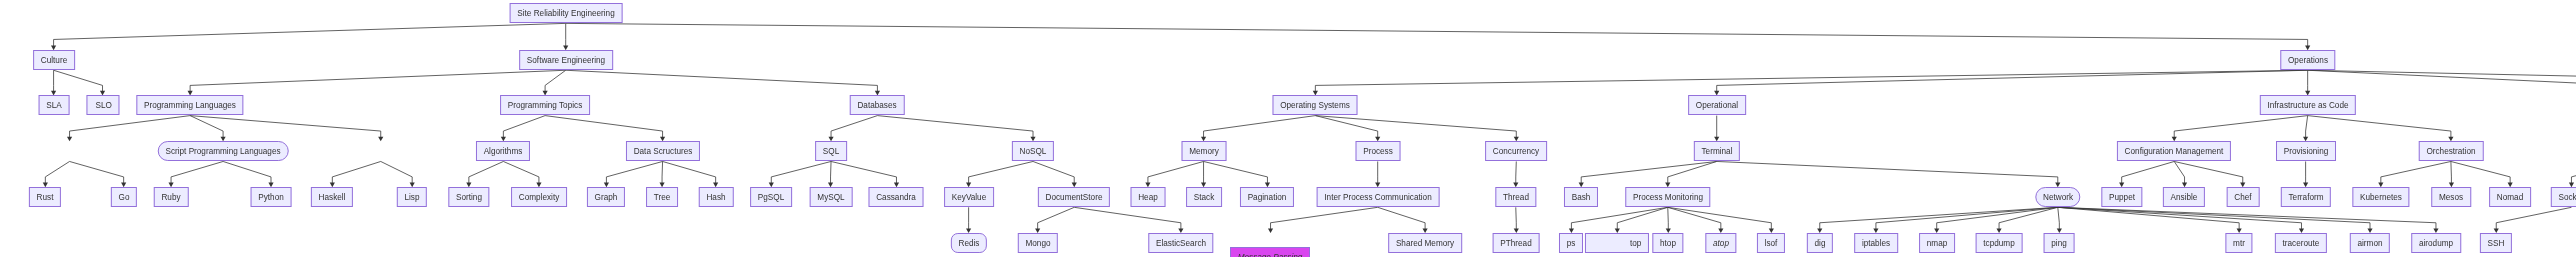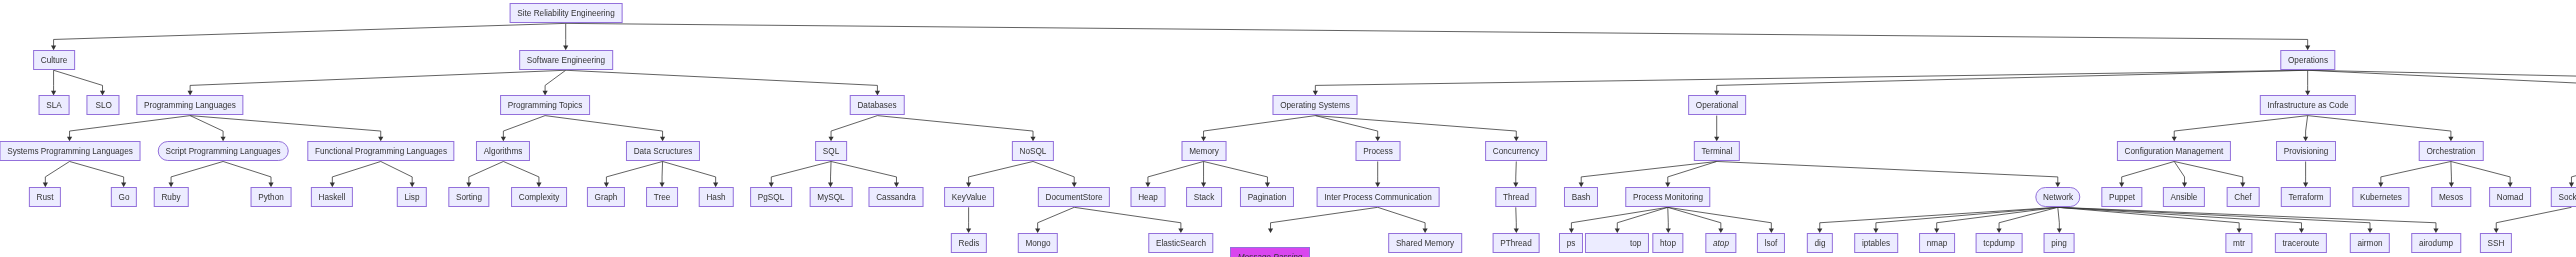--- a/index.html
+++ b/index.html
@@ -233,23 +233,21 @@
     <div class="node" style="left: 566px; top: 50px; background: rgb(236, 236, 255); border-color: rgb(147, 112, 219); color: rgb(51, 51, 51);">Software Engineering</div>
     <div class="node" style="left: 2308px; top: 50px; background: rgb(236, 236, 255); border-color: rgb(147, 112, 219); color: rgb(51, 51, 51);">Operations</div>
     <div class="node" style="left: 54px; top: 95px; background: rgb(236, 236, 255); border-color: rgb(147, 112, 219); color: rgb(51, 51, 51);">SLA</div>
     <div class="node" style="left: 103px; top: 95px; background: rgb(236, 236, 255); border-color: rgb(147, 112, 219); color: rgb(51, 51, 51); padding-left: 8px;">SLO</div>
     <div class="node" style="left: 190px; top: 95px; background: rgb(236, 236, 255); border-color: rgb(147, 112, 219); color: rgb(51, 51, 51);">Programming Languages</div>
     <div class="node" style="left: 545px; top: 95px; background: rgb(236, 236, 255); border-color: rgb(147, 112, 219); color: rgb(51, 51, 51);">Programming Topics</div>
     <div class="node" style="left: 877px; top: 95px; background: rgb(236, 236, 255); border-color: rgb(147, 112, 219); color: rgb(51, 51, 51);">Databases</div>
     <div class="node" style="left: 1315px; top: 95px; background: rgb(236, 236, 255); border-color: rgb(147, 112, 219); color: rgb(51, 51, 51);">Operating Systems</div>
     <div class="node" style="left: 1717px; top: 95px; background: rgb(236, 236, 255); border-color: rgb(147, 112, 219); color: rgb(51, 51, 51);">Operational</div>
     <div class="node" style="left: 2308px; top: 95px; background: rgb(236, 236, 255); border-color: rgb(147, 112, 219); color: rgb(51, 51, 51);">Infrastructure as Code</div>
-    <div class="node" style="left: 70px; top: 141px; background: rgb(236, 236, 255); border-color: rgb(147, 112, 219); color: rgb(51, 51, 51);">Systems Programming Languages</div>
     <div class="node" style="left: 223px; top: 141px; background: rgb(236, 236, 255); border-color: rgb(147, 112, 219); color: rgb(51, 51, 51); border-radius: 10px;">Script Programming Languages</div>
-    <div class="node" style="left: 381px; top: 141px; background: rgb(236, 236, 255); border-color: rgb(147, 112, 219); color: rgb(51, 51, 51);">Functional Programming Languages</div>
     <div class="node" style="left: 503px; top: 141px; background: rgb(236, 236, 255); border-color: rgb(147, 112, 219); color: rgb(51, 51, 51);">Algorithms</div>
     <div class="node" style="left: 663px; top: 141px; background: rgb(236, 236, 255); border-color: rgb(147, 112, 219); color: rgb(51, 51, 51);">Data Scructures</div>
     <div class="node" style="left: 831px; top: 141px; background: rgb(236, 236, 255); border-color: rgb(147, 112, 219); color: rgb(51, 51, 51);">SQL</div>
     <div class="node" style="left: 1033px; top: 141px; background: rgb(236, 236, 255); border-color: rgb(147, 112, 219); color: rgb(51, 51, 51);">NoSQL</div>
     <div class="node" style="left: 1204px; top: 141px; background: rgb(236, 236, 255); border-color: rgb(147, 112, 219); color: rgb(51, 51, 51);">Memory</div>
     <div class="node" style="left: 1378px; top: 141px; background: rgb(236, 236, 255); border-color: rgb(147, 112, 219); color: rgb(51, 51, 51);">Process</div>
     <div class="node" style="left: 1516px; top: 141px; background: rgb(236, 236, 255); border-color: rgb(147, 112, 219); color: rgb(51, 51, 51);">Concurrency</div>
     <div class="node" style="left: 1717px; top: 141px; background: rgb(236, 236, 255); border-color: rgb(147, 112, 219); color: rgb(51, 51, 51);">Terminal</div>
     <div class="node" style="left: 2174px; top: 141px; background: rgb(236, 236, 255); border-color: rgb(147, 112, 219); color: rgb(51, 51, 51);">Configuration Management</div>
     <div class="node" style="left: 2306px; top: 141px; background: rgb(236, 236, 255); border-color: rgb(147, 112, 219); color: rgb(51, 51, 51);">Provisioning</div>
@@ -279,21 +277,21 @@
     <div class="node" style="left: 1668px; top: 187px; background: rgb(236, 236, 255); border-color: rgb(147, 112, 219); color: rgb(51, 51, 51);">Process Monitoring</div>
     <div class="node" style="left: 2058px; top: 187px; background: rgb(236, 236, 255); border-color: rgb(147, 112, 219); color: rgb(51, 51, 51); border-radius: 10px;">Network</div>
     <div class="node" style="left: 2122px; top: 187px; background: rgb(236, 236, 255); border-color: rgb(147, 112, 219); color: rgb(51, 51, 51);">Puppet</div>
     <div class="node" style="left: 2184px; top: 187px; background: rgb(236, 236, 255); border-color: rgb(147, 112, 219); color: rgb(51, 51, 51);">Ansible</div>
     <div class="node" style="left: 2243px; top: 187px; background: rgb(236, 236, 255); border-color: rgb(147, 112, 219); color: rgb(51, 51, 51);">Chef</div>
     <div class="node" style="left: 2306px; top: 187px; background: rgb(236, 236, 255); border-color: rgb(147, 112, 219); color: rgb(51, 51, 51);">Terraform</div>
     <div class="node" style="left: 2381px; top: 187px; background: rgb(236, 236, 255); border-color: rgb(147, 112, 219); color: rgb(51, 51, 51);">Kubernetes</div>
     <div class="node" style="left: 2451px; top: 187px; background: rgb(236, 236, 255); border-color: rgb(147, 112, 219); color: rgb(51, 51, 51);">Mesos</div>
     <div class="node" style="left: 2510px; top: 187px; background: rgb(236, 236, 255); border-color: rgb(147, 112, 219); color: rgb(51, 51, 51);">Nomad</div>
     <div class="node" style="left: 2571px; top: 187px; background: rgb(236, 236, 255); border-color: rgb(147, 112, 219); color: rgb(51, 51, 51);">Socket</div>
-    <div class="node" style="left: 969px; top: 233px; background: rgb(236, 236, 255); border-color: rgb(147, 112, 219); color: rgb(51, 51, 51);">Redis</div>
+    <div class="node" style="left: 969px; top: 233px; background: rgb(236, 236, 255); border-color: rgb(147, 112, 219); color: rgb(51, 51, 51); border-radius: 7px;">Redis</div>
     <div class="node" style="left: 1038px; top: 233px; background: rgb(236, 236, 255); border-color: rgb(147, 112, 219); color: rgb(51, 51, 51);">Mongo</div>
     <div class="node" style="left: 1181px; top: 233px; background: rgb(236, 236, 255); border-color: rgb(147, 112, 219); color: rgb(51, 51, 51);">ElasticSearch</div>
     <div class="node" style="left: 1270px; top: 247px; background: #d946ef; border-color: rgb(147, 112, 219); color: rgb(51, 51, 51); font-style: italic;">Message Passing</div>
     <div class="node" style="left: 1425px; top: 233px; background: rgb(236, 236, 255); border-color: rgb(147, 112, 219); color: rgb(51, 51, 51);">Shared Memory</div>
     <div class="node" style="left: 1516px; top: 233px; background: rgb(236, 236, 255); border-color: rgb(147, 112, 219); color: rgb(51, 51, 51);">PThread</div>
     <div class="node" style="left: 1571px; top: 233px; background: rgb(236, 236, 255); border-color: rgb(147, 112, 219); color: rgb(51, 51, 51);">ps</div>
     <div class="node" style="left: 1617px; top: 233px; background: rgb(236, 236, 255); border-color: rgb(147, 112, 219); color: rgb(51, 51, 51); padding-left: 44px;">top</div>
     <div class="node" style="left: 1668px; top: 233px; background: rgb(236, 236, 255); border-color: rgb(147, 112, 219); color: rgb(51, 51, 51);">htop</div>
     <div class="node" style="left: 1721px; top: 233px; background: rgb(236, 236, 255); border-color: rgb(147, 112, 219); color: rgb(51, 51, 51); font-style: italic;">atop</div>
     <div class="node" style="left: 1771px; top: 233px; background: rgb(236, 236, 255); border-color: rgb(147, 112, 219); color: rgb(51, 51, 51);">lsof</div>

